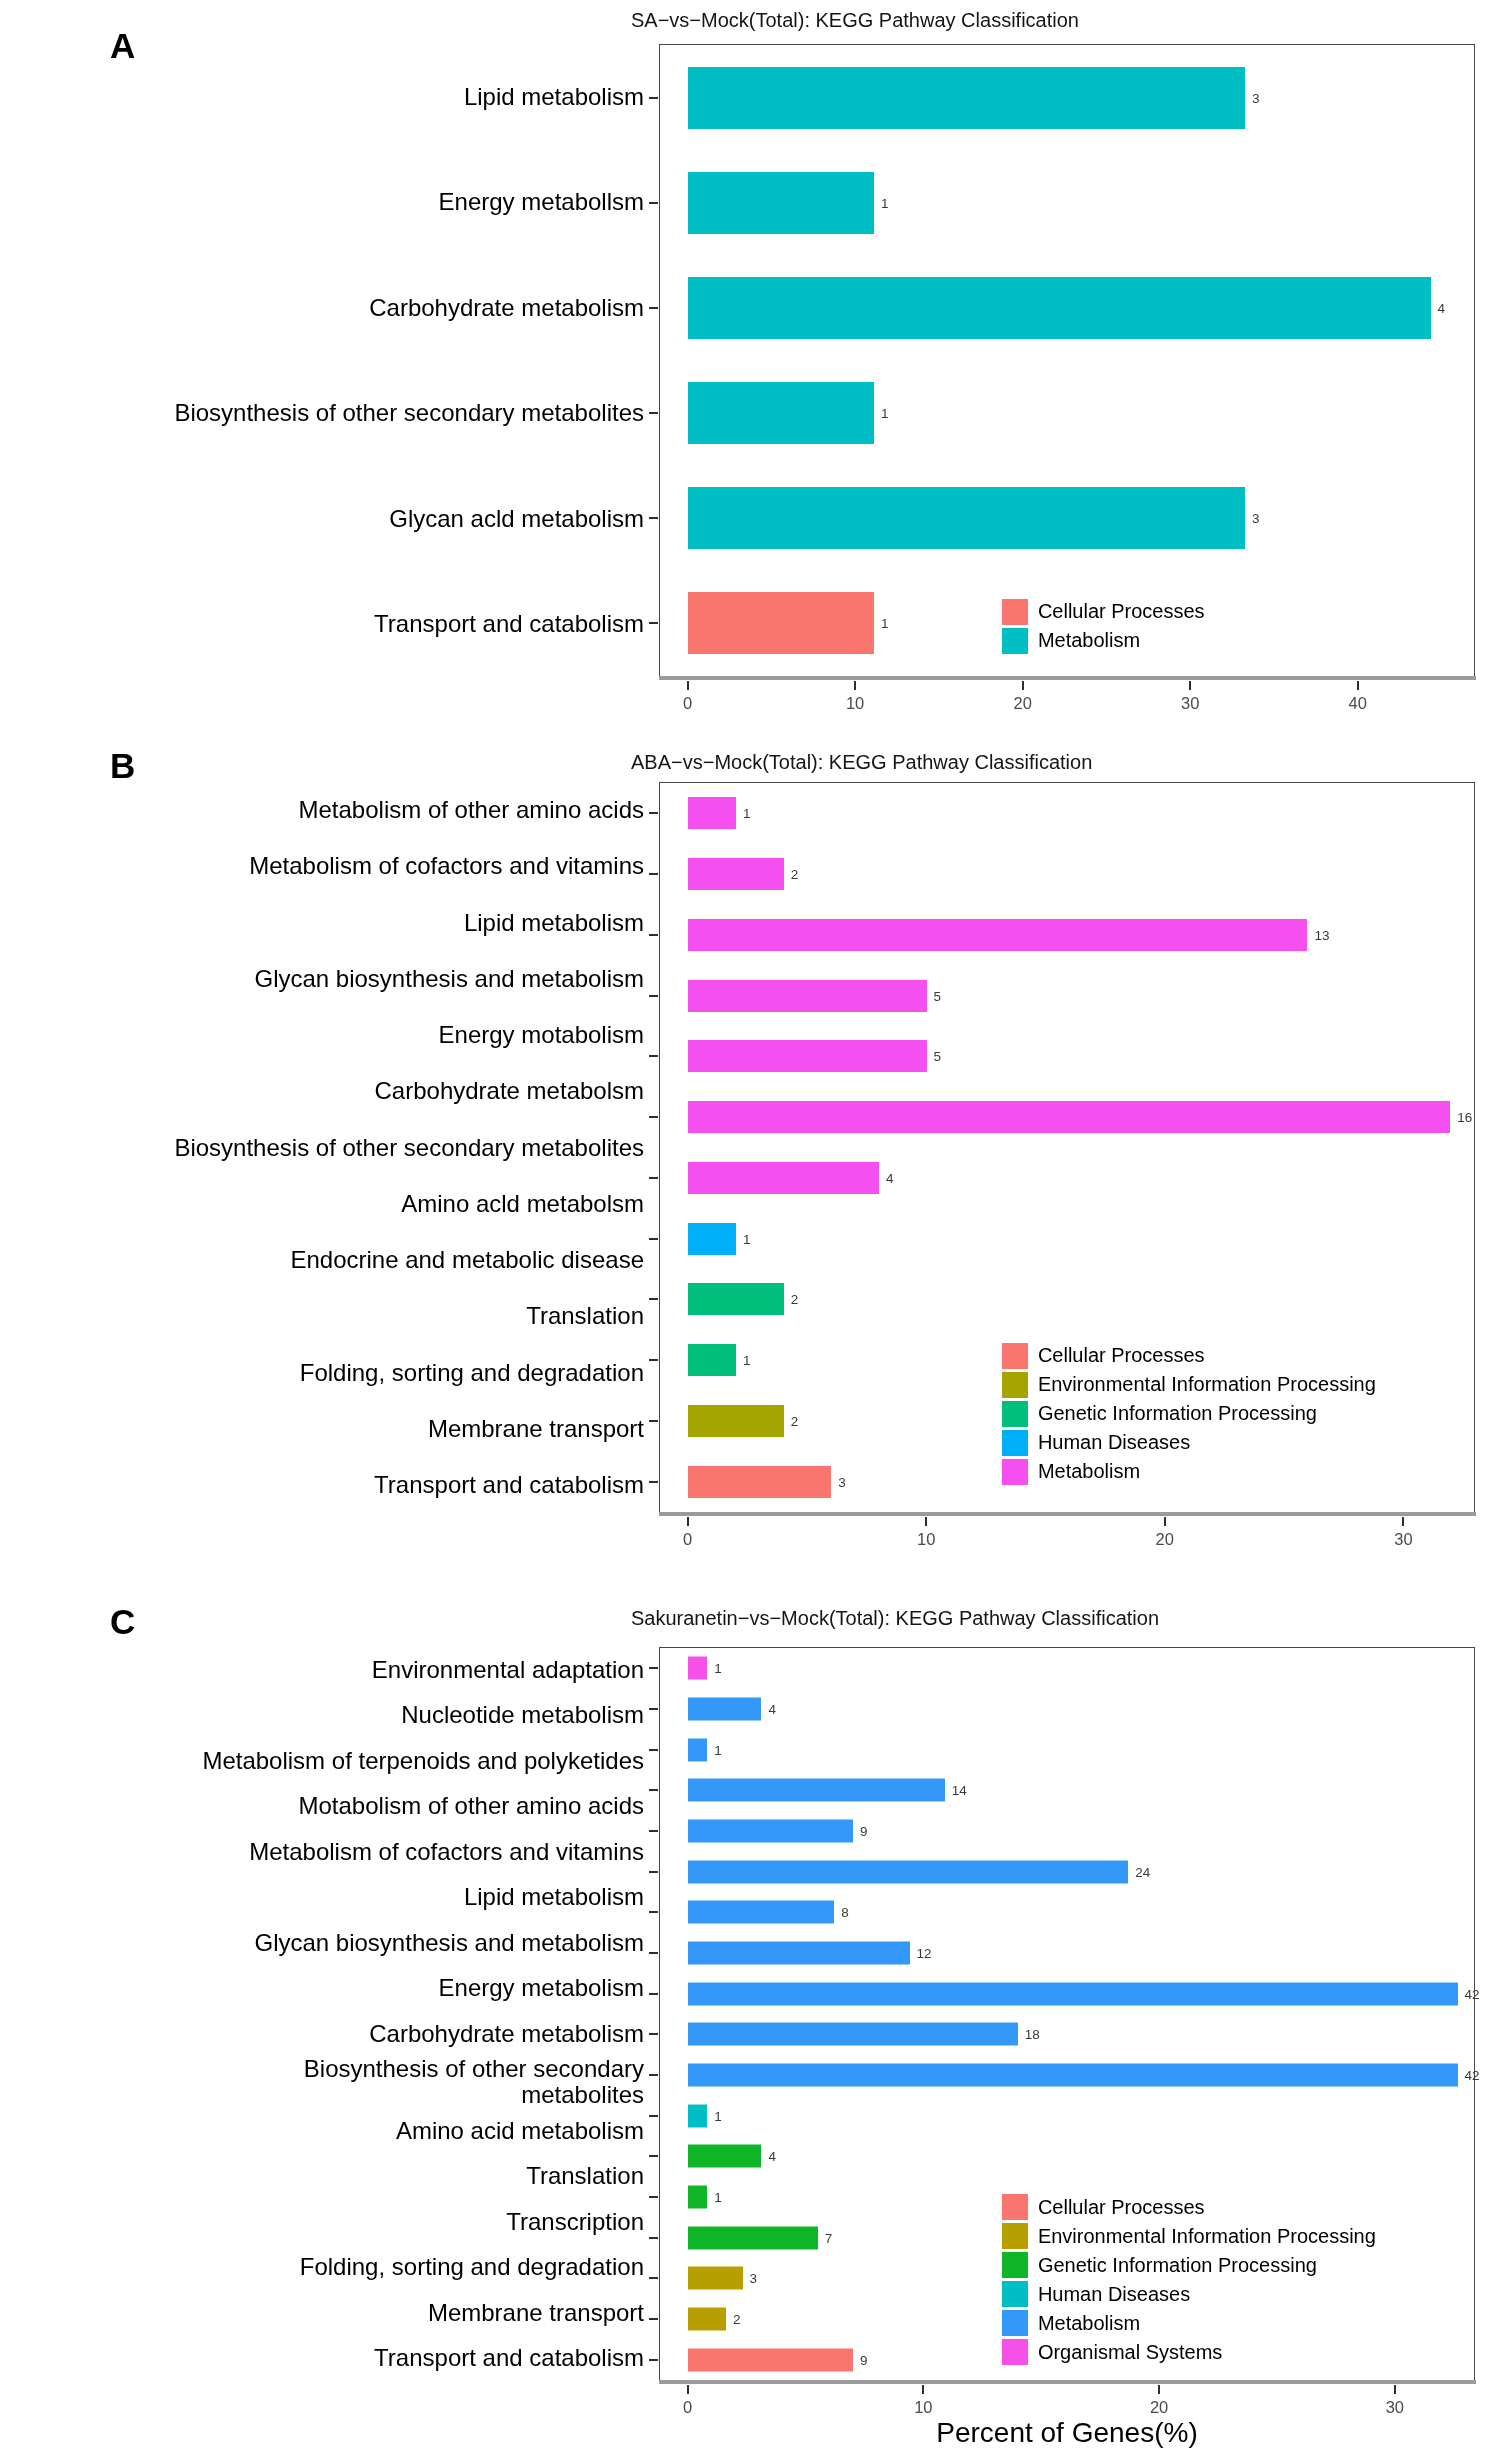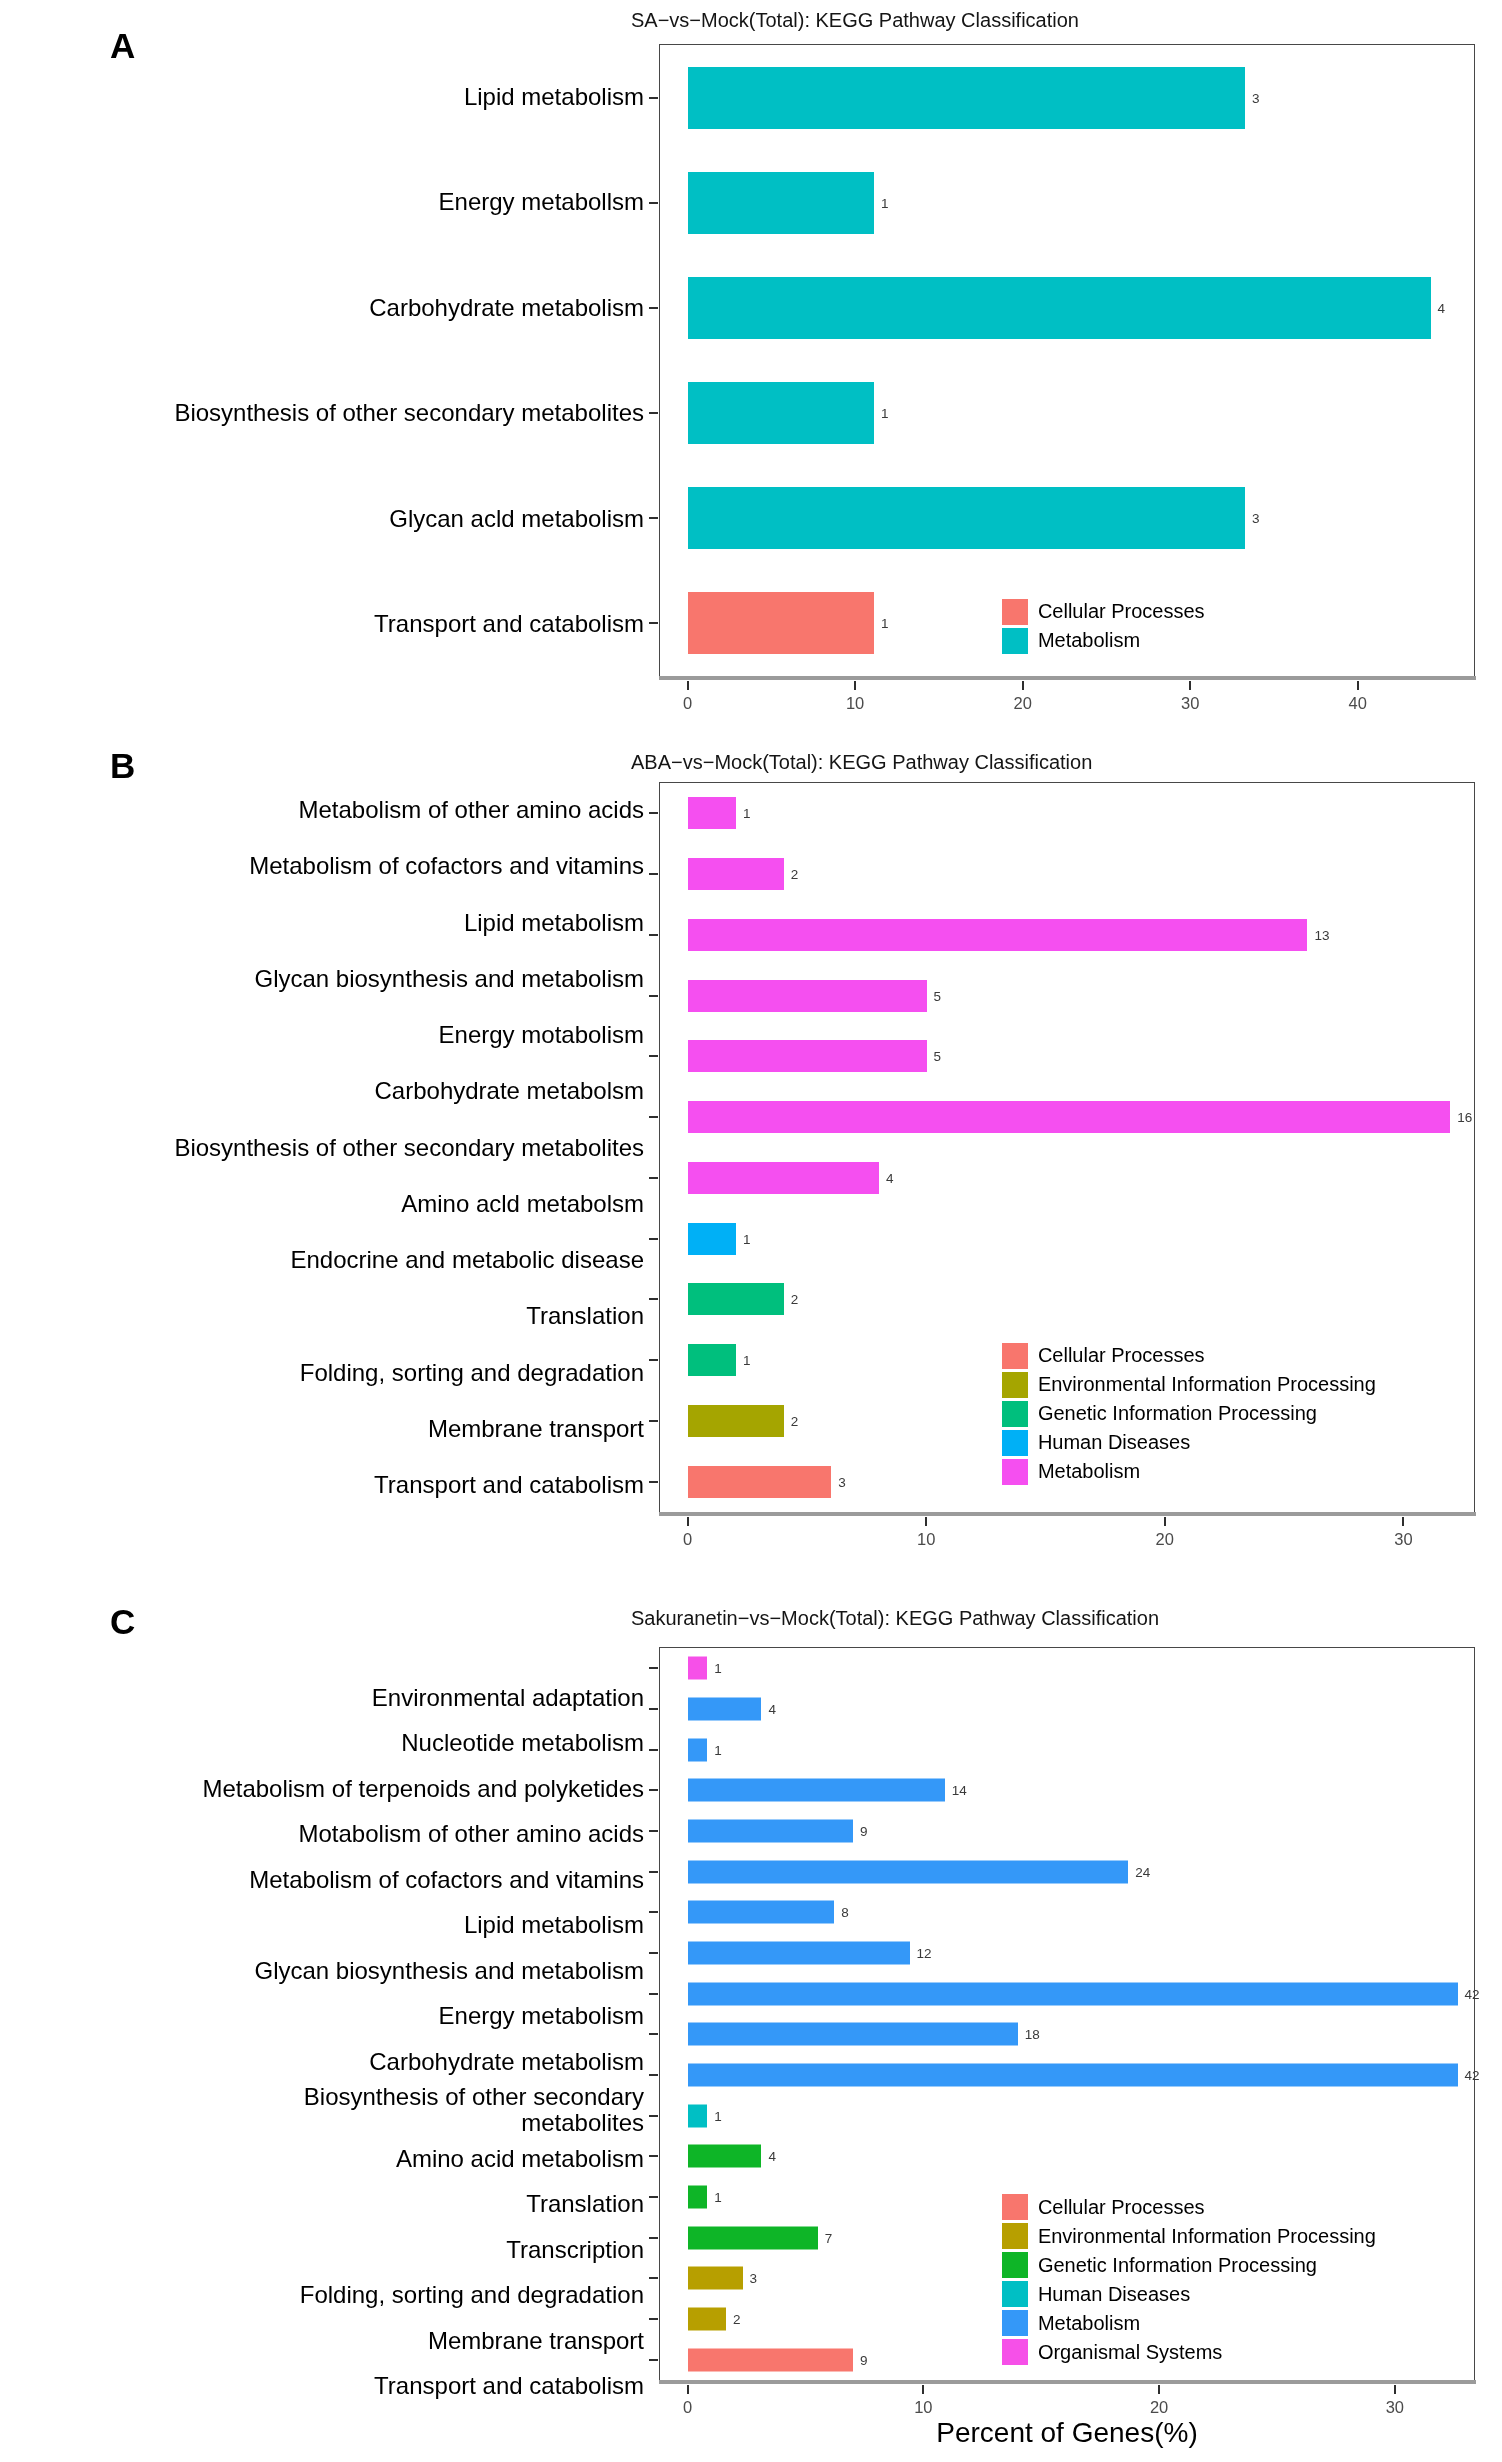--- a/index.html
+++ b/index.html
@@ -18,21 +18,21 @@
   #p2 .letter{top:35px;}
 
   .title{position:absolute;left:631px;font-size:20px;color:#151515;white-space:nowrap;}
   #p0 .title{top:9px;}
   #p1 .title{top:24px;}
   #p2 .title{top:40px;}
 
   .labels{position:absolute;left:0;width:644px;display:flex;flex-direction:column;}
   #p0 .labels{top:44px;height:633px;}
   #p1 .labels{top:55px;height:731px;}
-  #p2 .labels{top:80px;height:734px;margin-top:28px;}
+  #p2 .labels{top:80px;height:734px;}
   .cat-label{
     flex:1;display:flex;align-items:center;justify-content:flex-end;
     text-align:right;font-size:24px;color:#000;line-height:1.08;
     white-space:pre-line;padding-left:15px;box-sizing:border-box;
   }
 
   .plot{
     position:absolute;left:659px;width:816px;border:1.5px solid #474747;
     box-sizing:border-box;display:flex;flex-direction:column;background:#fff;
   }

